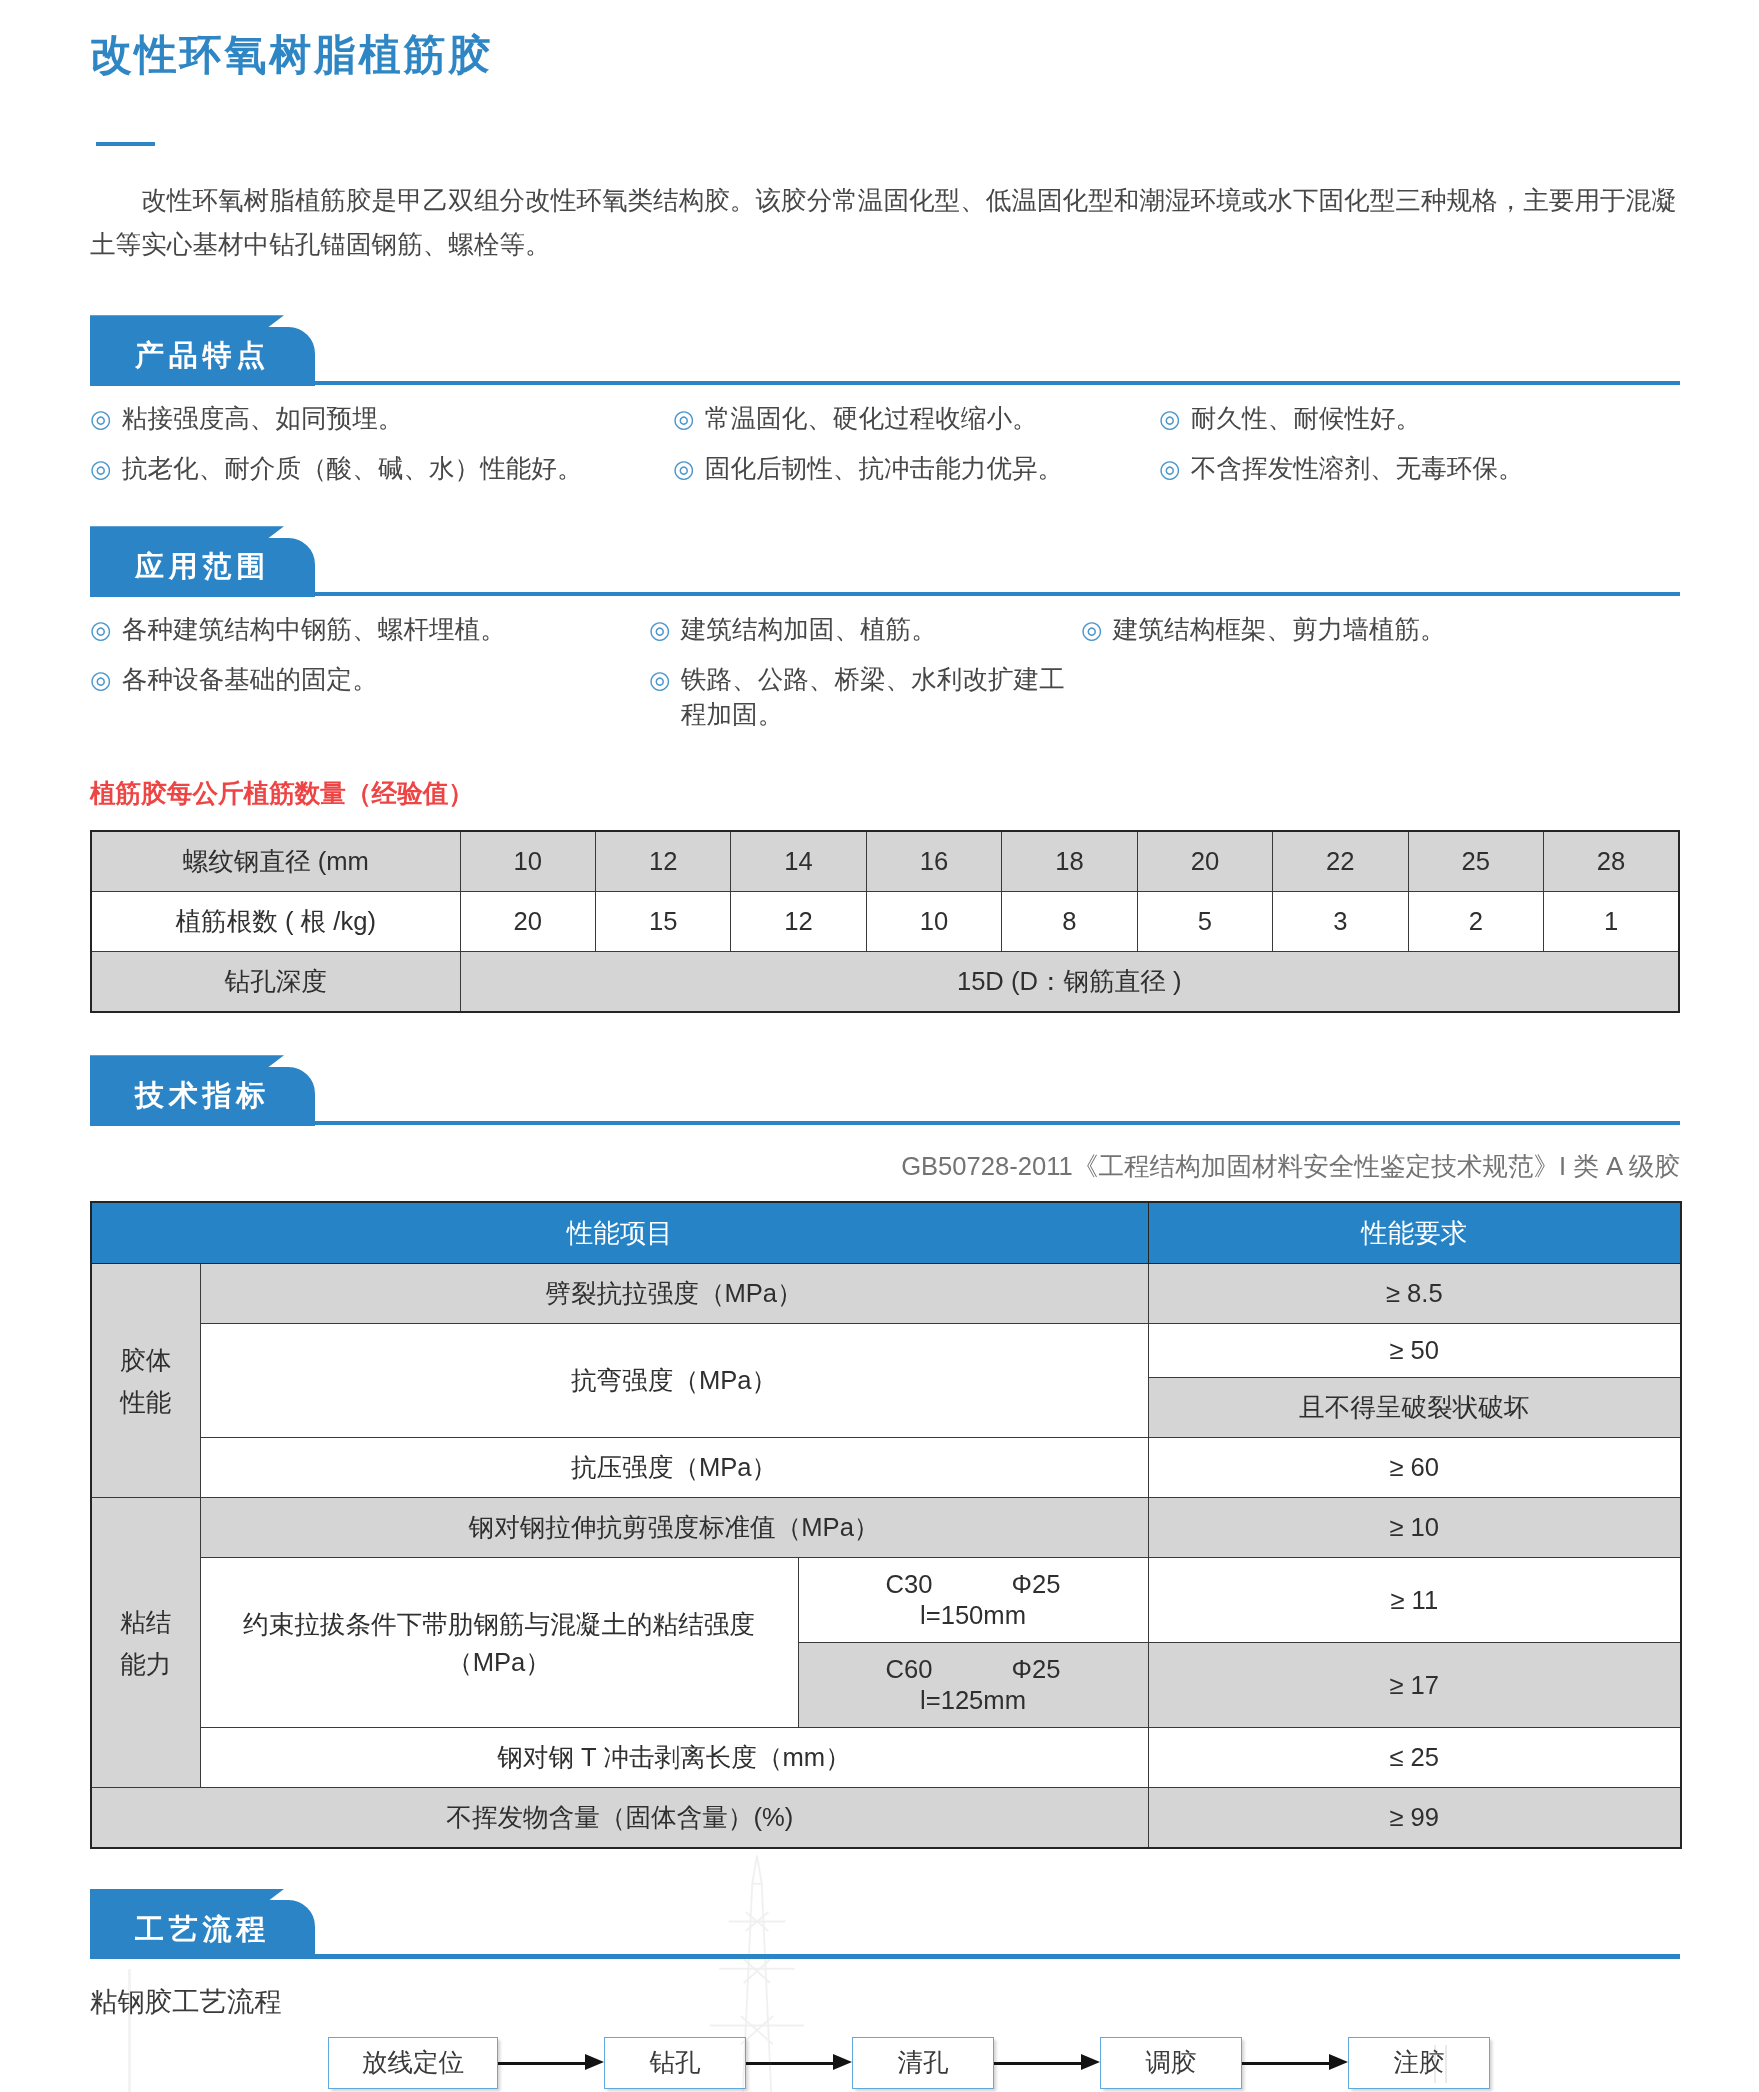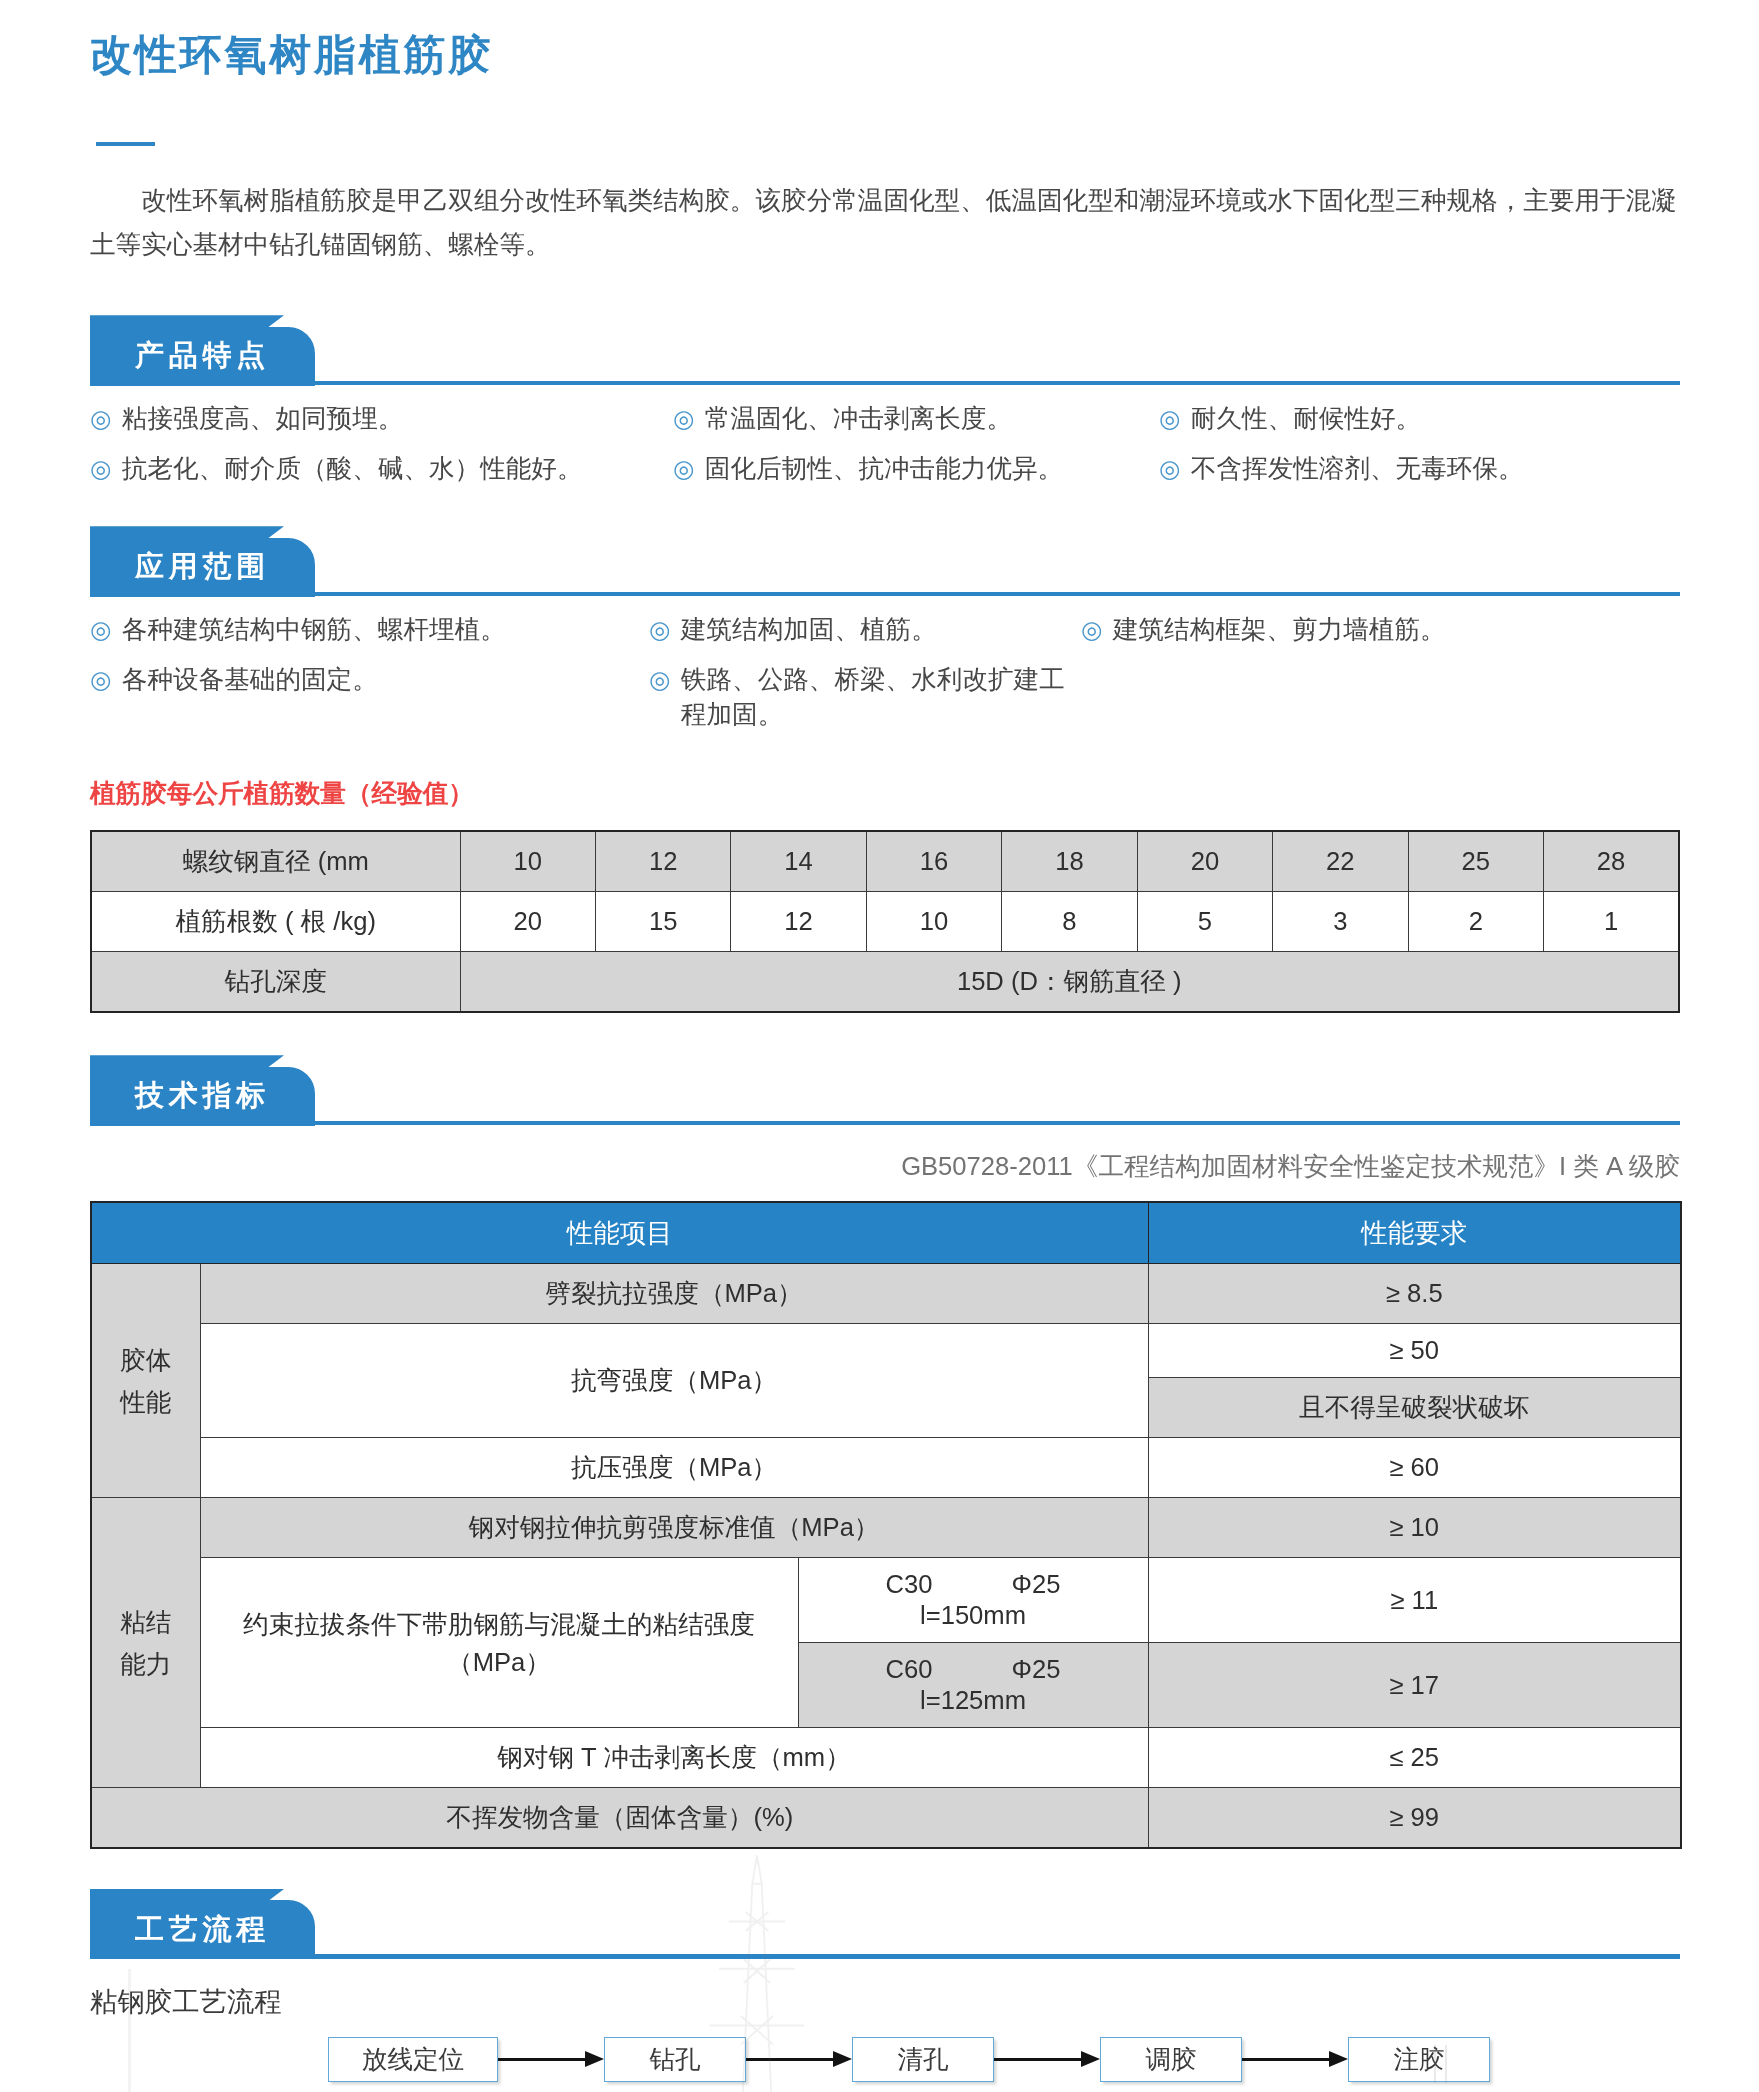--- a/index.html
+++ b/index.html
@@ -47,21 +47,21 @@
   .stack span { display:block; line-height:38px; }
   .subcell { display:flex; flex-direction:column; align-items:center; gap:1.9px; }
   .subline { display:flex; gap:79px; }
 
   
   .flow-subtitle { margin:24.6px 0 0 0; font-size:27.4px; color:#3a3a3a; }
   .process-area { position:relative; height:159px; margin-top:7.6px; }
   .flow-row { position:absolute; left:238px; display:flex; align-items:center; }
   .flow-row.row1 { top:9.5px; }
   .flow-row.row2 { top:78px; }
-  .fbox { height:45px; border:1.9px solid #61a9da; background:#fff; display:flex; align-items:center;
+  .fbox { height:52px; border:1.9px solid #61a9da; background:#fff; display:flex; align-items:center;
           justify-content:center; font-size:25.6px; color:#3a3a3a;
           box-shadow:2.8px 2.8px 2.8px rgba(130,130,130,.35); }
   .w180 { width:170px; } .w150 { width:142px; } .w168 { width:159px; } .w172 { width:163px; }
   .farrow { position:relative; width:106px; height:17px; flex:0 0 auto; }
   .farrow::before { content:""; position:absolute; left:0; right:16px; top:7.6px; height:2.8px; background:#131313; }
   .farrow::after  { content:""; position:absolute; right:0; top:0; border-left:19px solid #131313;
                     border-top:8.5px solid transparent; border-bottom:8.5px solid transparent; }
   .farrow.short { width:91px; }
 
   
@@ -87,21 +87,21 @@
       </div>
       <div class="sec-line"></div>
     </div>
     <div class="bullets features">
       <div class="bullet">
           <span class="dot">◎</span>
           <span>粘接强度高、如同预埋。</span>
         </div>
       <div class="bullet">
           <span class="dot">◎</span>
-          <span>常温固化、冲击剥离长度。</span>
+          <span>常温固化、硬化过程收缩小。</span>
         </div>
       <div class="bullet">
           <span class="dot">◎</span>
           <span>耐久性、耐候性好。</span>
         </div>
       <div class="bullet">
           <span class="dot">◎</span>
           <span>抗老化、耐介质（酸、碱、水）性能好。</span>
         </div>
       <div class="bullet">

